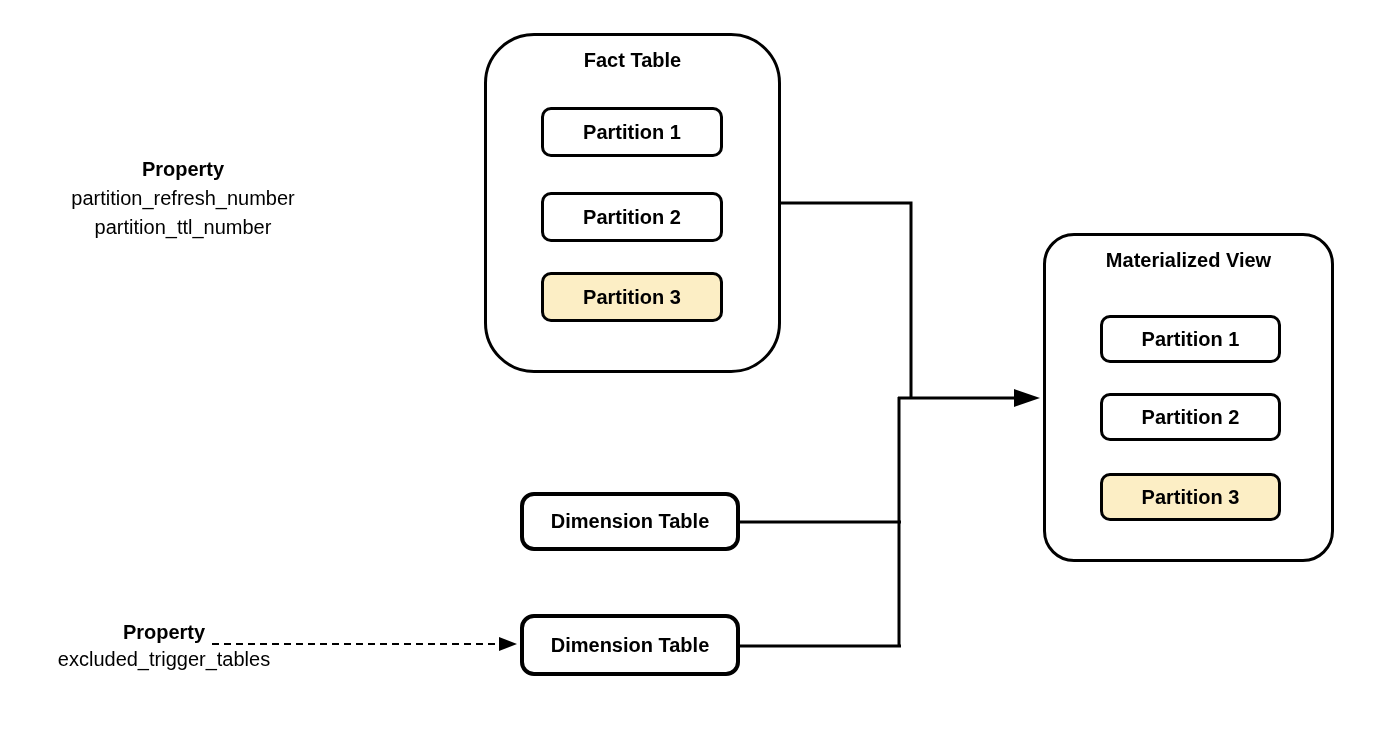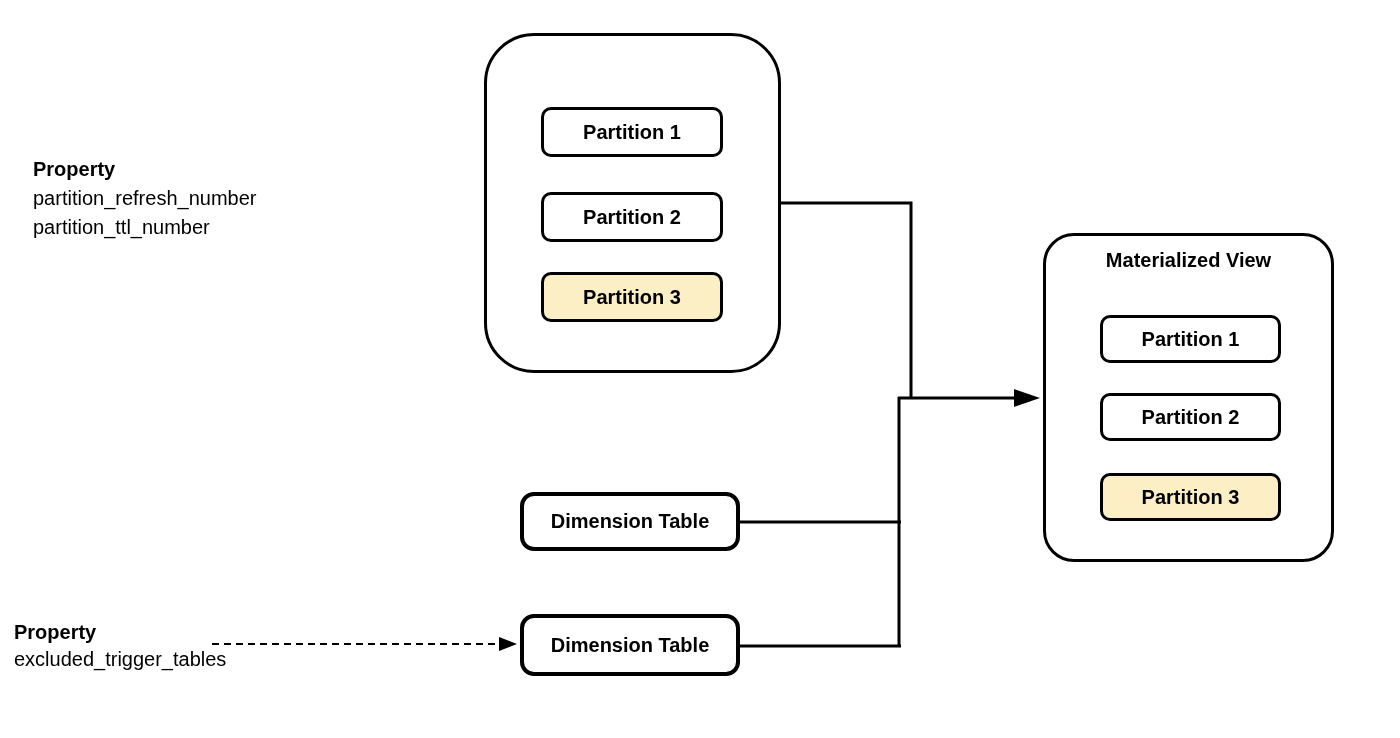--- a/index.html
+++ b/index.html
@@ -64,20 +64,21 @@
     align-items: center;
     justify-content: center;
     font-weight: bold;
     font-size: 20px;
     color: #000;
     z-index: 2;
   }
   .property-note {
     position: absolute;
     width: 300px;
+    text-align: center;
     font-size: 20px;
     line-height: 29px;
     color: #000;
     z-index: 2;
   }
   .property-note .note-title {
     font-weight: bold;
   }
   .property-note.note-2 {
     line-height: 27px;
@@ -99,20 +100,21 @@
     <path d="M 739 646 L 901 646" fill="none" stroke="#000" stroke-width="3"></path>
 
     <path d="M 898 398 L 1016 398" fill="none" stroke="#000" stroke-width="3"></path>
     <polygon points="1040,398 1014,389 1014,407" fill="#000"></polygon>
 
     <path d="M 212 644 L 502 644" fill="none" stroke="#000" stroke-width="2" stroke-dasharray="7,5"></path>
     <polygon points="517,644 499,637 499,651" fill="#000"></polygon>
   </svg>
 
   <div class="container-node" style="left:484px; top:33px; width:297px; height:340px;">
+    <div class="container-title">Fact Table</div>
     <div class="partition-box" style="left:54px; top:71px; width:182px; height:50px;">
         <span>Partition 1</span>
       </div>
     <div class="partition-box" style="left:54px; top:156px; width:182px; height:50px;">
         <span>Partition 2</span>
       </div>
     <div class="partition-box highlight" style="left:54px; top:236px; width:182px; height:50px;">
         <span>Partition 3</span>
       </div>
   </div>

